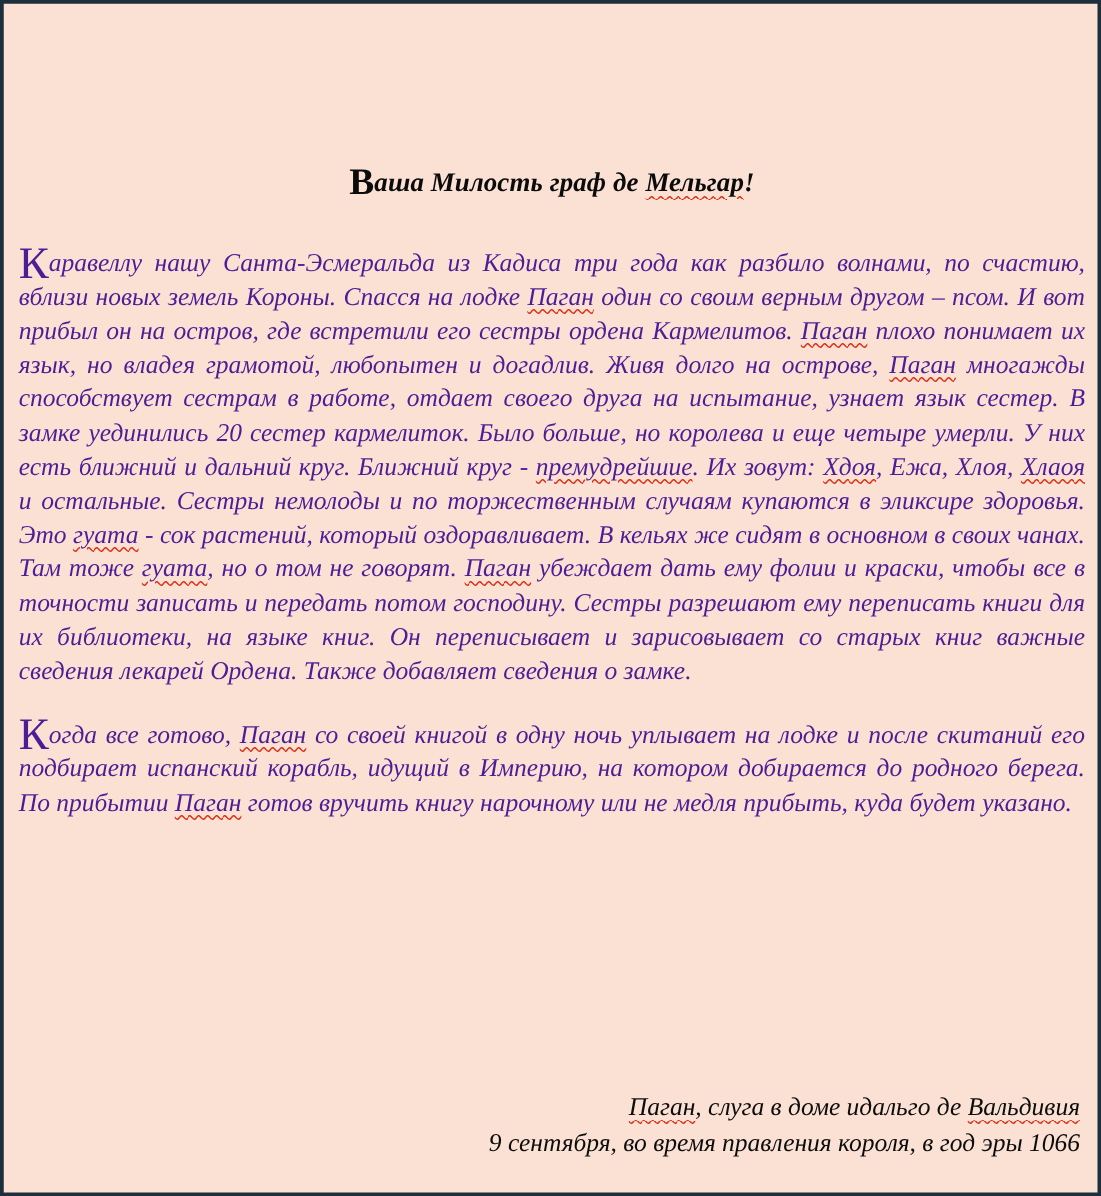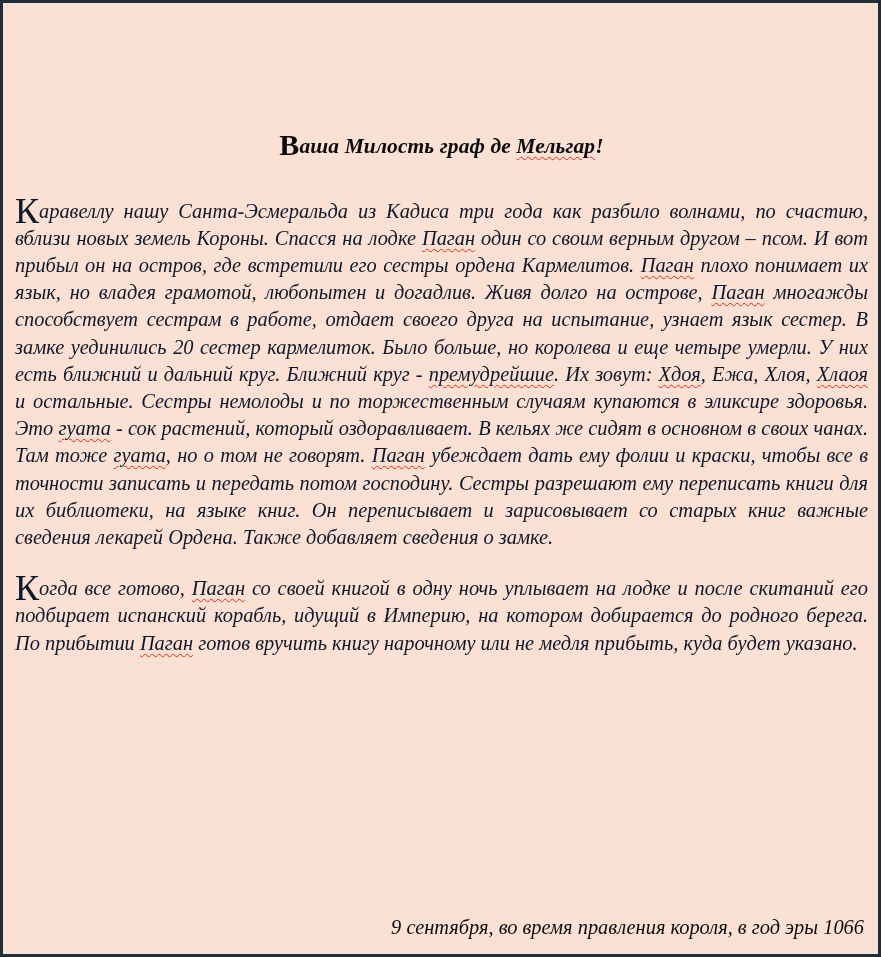--- a/index.html
+++ b/index.html
@@ -22,21 +22,21 @@
     border: 3px solid #1e2f3c;
     padding: 0;
     position: relative;
     overflow: hidden;
   }
 
   .inner {
     box-sizing: border-box;
     width: 100%;
     height: 100%;
-    padding: 10px 10px 8px 12px;
+    padding: 10px 10px 20px 12px;
     display: flex;
     flex-direction: column;
   }
 
   
   .salutation {
     margin-top: 118px;
     text-align: center;
     font-weight: bold;
     font-style: italic;
@@ -63,21 +63,21 @@
   .body {
     margin-top: 36px;
   }
   p.para {
     margin: 0 0 0 0;
     text-align: justify;
     text-justify: inter-word;
     font-style: italic;
     font-size: 20.4px;
     line-height: 27.2px;
-    color: #0f172a;
+    color: #4c1d95;
     hyphens: none;
   }
   p.para + p.para {
     margin-top: 24px;
   }
   .cap {
     font-style: normal;
     font-size: 36px;
     line-height: 0.7;
     vertical-align: -5px;
@@ -120,17 +120,18 @@
         <span class="dropinit">В</span><span>аша Милость граф де </span><span class="sp">Мельгар</span><span>!</span>
       </span>
     </div>
 
     <div class="body">
       <p class="para"><span class="cap">К</span><span>аравеллу нашу Санта-Эсмеральда из Кадиса три года как разбило волнами, по счастию, вблизи новых земель Короны. Спасся на лодке </span><span class="sp">Паган</span><span> один со своим верным другом – псом. И вот прибыл он на остров, где встретили его сестры ордена Кармелитов. </span><span class="sp">Паган</span><span> плохо понимает их язык, но владея грамотой, любопытен и догадлив. Живя долго на острове, </span><span class="sp">Паган</span><span> многажды способствует сестрам в работе, отдает своего друга на испытание, узнает язык сестер. В замке уединились 20 сестер кармелиток. Было больше, но королева и еще четыре умерли. У них есть ближний и дальний круг. Ближний круг - </span><span class="sp">премудрейшие</span><span>. Их зовут: </span><span class="sp">Хдоя</span><span>, Ежа, Хлоя, </span><span class="sp">Хлаоя</span><span> и остальные. Сестры немолоды и по торжественным случаям купаются в эликсире здоровья. Это </span><span class="sp">гуата</span><span> - сок растений, который оздоравливает. В кельях же сидят в основном в своих чанах. Там тоже </span><span class="sp">гуата</span><span>, но о том не говорят. </span><span class="sp">Паган</span><span> убеждает дать ему фолии и краски, чтобы все в точности записать и передать потом господину. Сестры разрешают ему переписать книги для их библиотеки, на языке книг. Он переписывает и зарисовывает со старых книг важные сведения лекарей Ордена. Также добавляет сведения о замке.</span></p>
       <p class="para"><span class="cap">К</span><span>огда все готово, </span><span class="sp">Паган</span><span> со своей книгой в одну ночь уплывает на лодке и после скитаний его подбирает испанский корабль, идущий в Империю, на котором добирается до родного берега. По прибытии </span><span class="sp">Паган</span><span> готов вручить книгу нарочному или не медля прибыть, куда будет указано.</span></p>
     </div>
 
     <div class="signature">
+      <span class="sline"><span class="sp">Паган</span><span>, слуга в доме идальго де </span><span class="sp">Вальдивия</span></span>
       <span class="sline"><span>9 сентября, во время правления короля, в год эры 1066</span></span>
     </div>
 
   </div>
 </div>
 
 </body></html>

